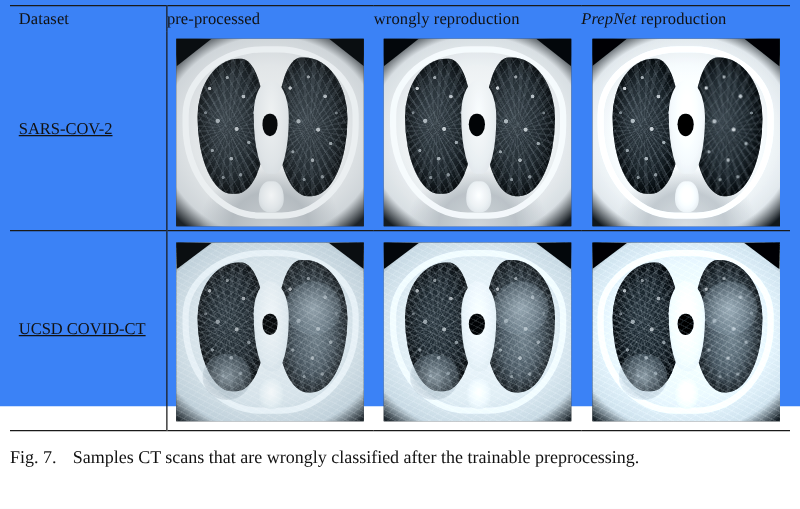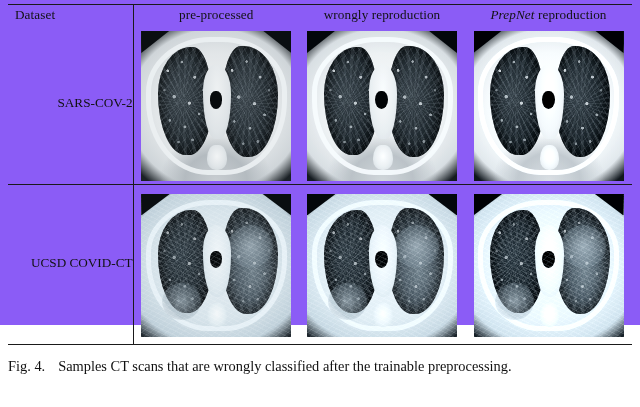--- a/index.html
+++ b/index.html
@@ -12,21 +12,21 @@
     height: 407px;
     font-family: "Liberation Serif", "DejaVu Serif", serif;
     color: #111111;
     overflow: hidden;
   }
 
   #page {
     position: relative;
     width: 640px;
     height: 325px;
-    background: #8b5cf6;
+    background: #3b82f6;
   }
 
   
   .fig-table {
     position: absolute;
     left: 8px;
     top: 4px;
     width: 624px;
     border-collapse: collapse;
     table-layout: fixed;
@@ -37,40 +37,40 @@
   }
 
   .rule-top    { border-top: 1.6px solid #1a1a1a; }
   .rule-mid    { border-top: 1.1px solid #1a1a1a; }
   .rule-bottom { border-bottom: 1.6px solid #1a1a1a; margin-top: 32px; }
 
   
   .hdr-row td {
     height: 20px;
     font-size: 13.2px;
-    text-align: center;
     letter-spacing: 0.1px;
     white-space: nowrap;
   }
   .hdr-dataset {
     text-align: left !important;
     padding-left: 7px !important;
   }
   .vline { border-right: 1.1px solid #1a1a1a; }
   .italic { font-style: italic; margin-top: 21px; }
 
   
   .body-row td { height: 155px; }
   .rowlabel {
     font-size: 13.2px;
-    text-align: right;
+    text-align: left;
     padding-left: 7px !important;
     white-space: nowrap;
     vertical-align: bottom;
     padding-bottom: 4px !important;
+    text-decoration: underline;
   }
   .imgcell {
     text-align: center;
     vertical-align: top;
     padding-top: 2px !important;
   }
 
   
   .ct {
     position: relative;
@@ -339,16 +339,16 @@
             <div class="noise-blue"></div>
             <div class="corner c-tl"></div>
             <div class="corner c-tr"></div>
           </div>
         </td>
       </tr>
     </tbody>
   </table>
 
   <div class="caption">
-    <span class="fignum">Fig. 4.</span><span>Samples CT scans that are wrongly classified after the trainable preprocessing.</span>
+    <span class="fignum">Fig. 7.</span><span>Samples CT scans that are wrongly classified after the trainable preprocessing.</span>
   </div>
 
 </div>
 
 </body></html>

